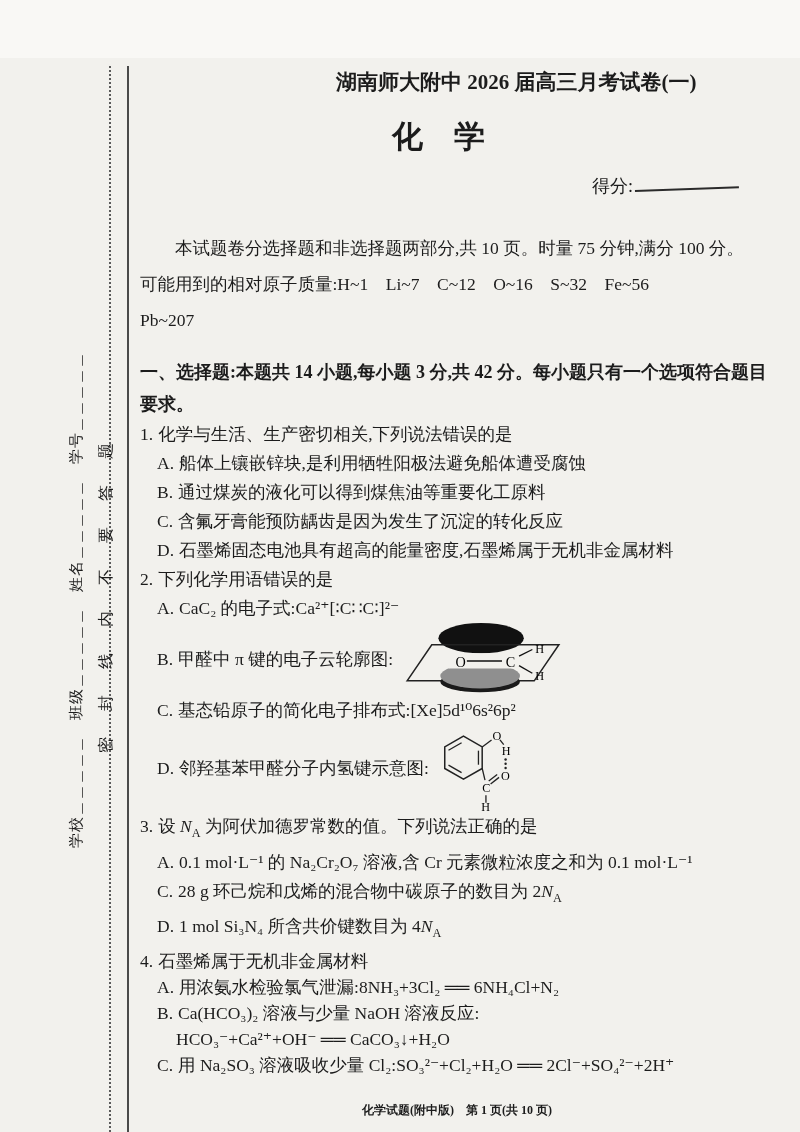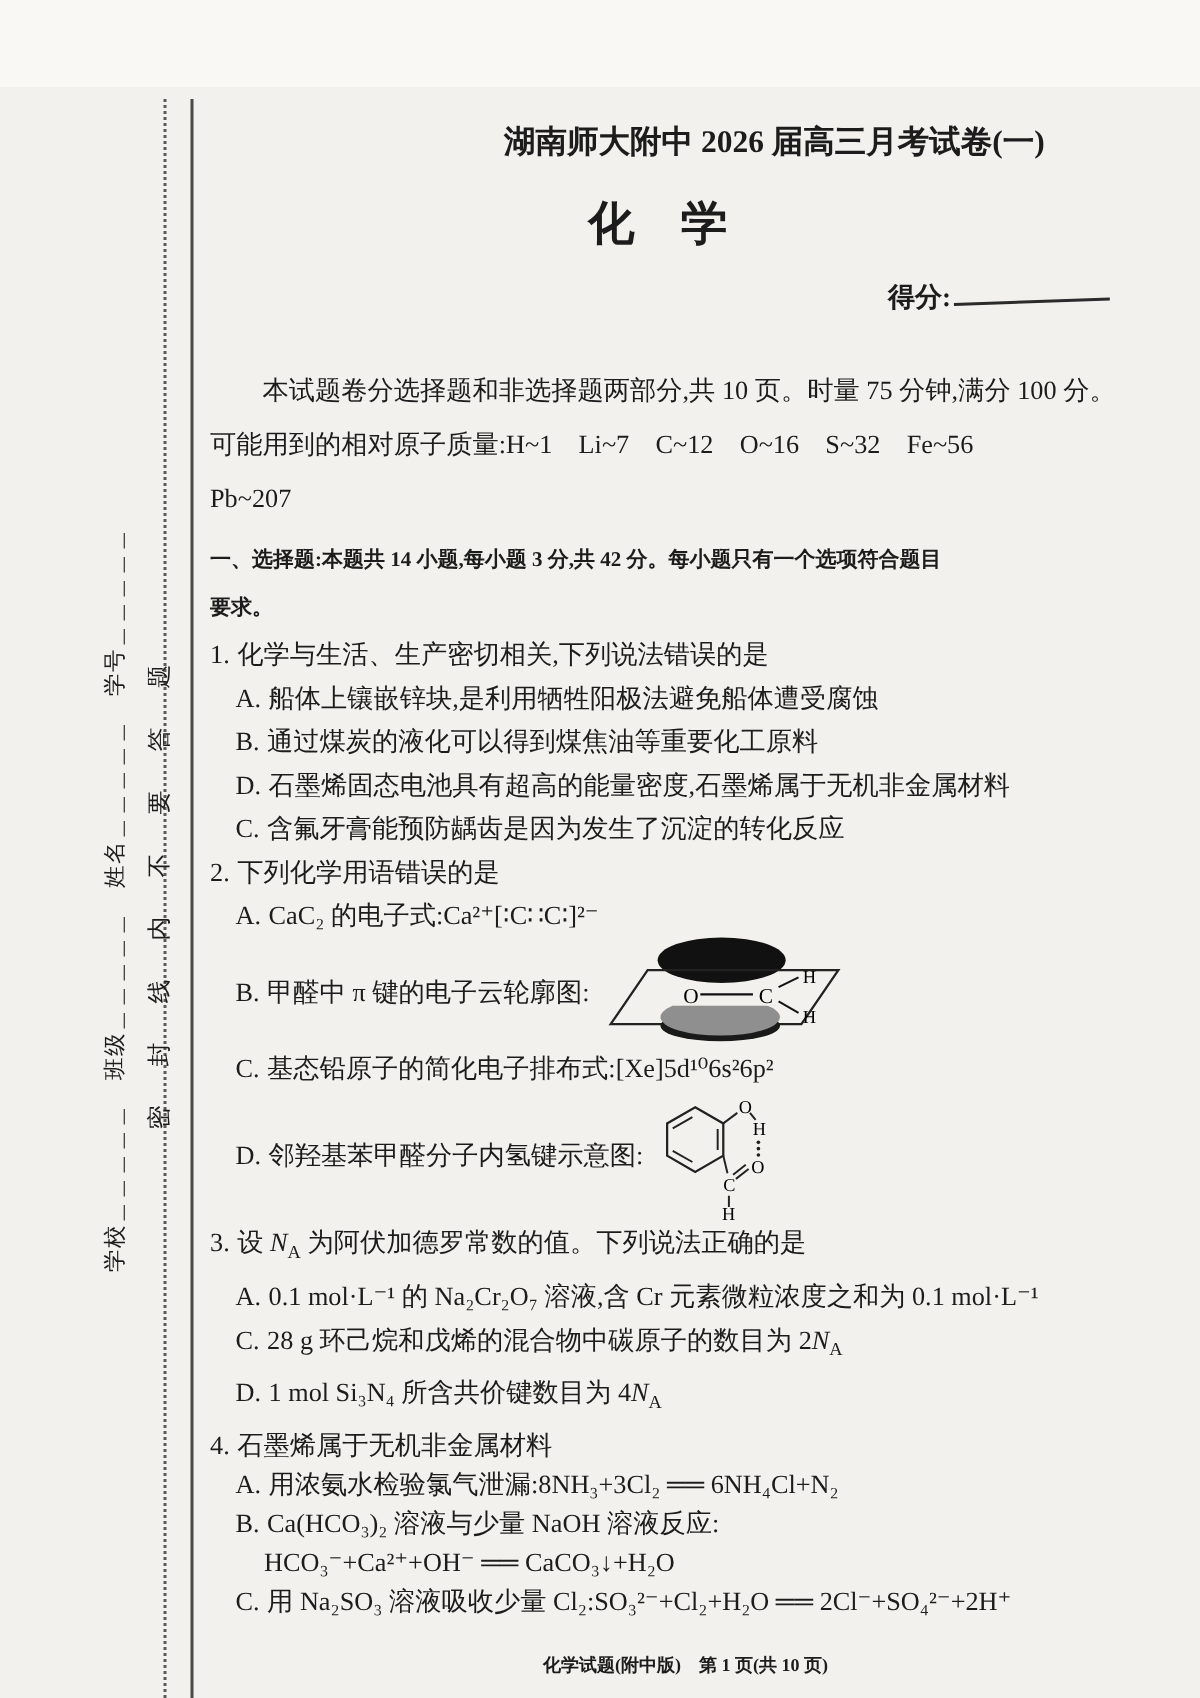--- a/index.html
+++ b/index.html
@@ -7,31 +7,31 @@
     width:800px;height:1132px;position:relative;overflow:hidden;
     background:#f2f1ed;color:#1c1c1c;
     font-family:"Liberation Serif","DejaVu Serif",serif;
   }
   .top-strip{position:absolute;top:0;left:0;right:0;height:58px;background:#f9f8f5;}
   .v-dotted{position:absolute;left:109px;top:66px;bottom:0;width:0;border-left:2px dotted #5a5a5a;}
   .v-solid{position:absolute;left:127px;top:66px;bottom:0;width:0;border-left:2px solid #4a4a4a;}
   .rot{position:absolute;transform:rotate(-90deg);transform-origin:center;white-space:nowrap;}
   .fields-rot{left:-267px;top:589px;width:690px;height:22px;font-size:15px;text-align:center;letter-spacing:1px;}
   .seal-rot{left:-63px;top:574px;width:340px;height:22px;font-size:16px;letter-spacing:26px;text-align:center;}
-  .content{position:absolute;left:140px;top:16px;width:634px;}
+  .content{position:absolute;left:140px;top:4px;width:634px;}
   .header-title{margin:64px 0 0 196px;font-size:21px;font-weight:700;white-space:nowrap;}
   .subject{margin:20px 0 0 252px;font-size:31px;font-weight:700;}
-  .score-row{margin:16px 0 0 452px;font-size:18px;font-weight:700;white-space:nowrap;}
+  .score-row{margin:16px 0 0 452px;font-size:18px;font-weight:400;white-space:nowrap;}
   .score-blank{display:inline-block;width:104px;height:4px;border-bottom:2px solid #2b2b2b;
     transform:rotate(-2deg);transform-origin:left bottom;margin-left:2px;}
   .intro{margin-top:32px;font-size:17.5px;line-height:36px;}
   .intro-l1{text-indent:35px;white-space:nowrap;}
   .intro-l2{white-space:nowrap;}
   .intro-l3{}
-  .section-title{margin-top:8px;font-size:14px;font-weight:700;line-height:32px;white-space:nowrap;}
+  .section-title{margin-top:18px;font-size:18px;font-weight:700;line-height:32px;white-space:nowrap;}
   .question{font-size:17.5px;}
   .q-stem{line-height:29px;white-space:nowrap;}
   .q-num{margin-right:5px;}
   .opt-label{margin-right:5px;}
   .option{padding-left:17px;line-height:29px;white-space:nowrap;}
   .q2 .option{line-height:28px;}
   .opt-flex{display:flex;align-items:center;}
   .opt-flex svg{margin-left:6px;flex:0 0 auto;}
   .q3 .q-stem,.q3 .option{line-height:29px;}
   .q4 .q-stem,.q4 .option{line-height:26px;}
@@ -69,22 +69,22 @@
       <div>一、选择题:本题共 14 小题,每小题 3 分,共 42 分。每小题只有一个选项符合题目</div>
       <div>要求。</div>
     </div>
 
     <div class="question q1">
       <div class="q-stem">
         <span class="q-num">1.</span><span>化学与生活、生产密切相关,下列说法错误的是</span>
       </div>
       <div class="option"><span class="opt-label">A.</span><span>船体上镶嵌锌块,是利用牺牲阳极法避免船体遭受腐蚀</span></div>
       <div class="option"><span class="opt-label">B.</span><span>通过煤炭的液化可以得到煤焦油等重要化工原料</span></div>
+      <div class="option"><span class="opt-label">C.</span><span>含氟牙膏能预防龋齿是因为发生了沉淀的转化反应</span></div>
       <div class="option"><span class="opt-label">D.</span><span>石墨烯固态电池具有超高的能量密度,石墨烯属于无机非金属材料</span></div>
-      <div class="option"><span class="opt-label">C.</span><span>含氟牙膏能预防龋齿是因为发生了沉淀的转化反应</span></div>
     </div>
 
     <div class="question q2">
       <div class="q-stem">
         <span class="q-num">2.</span><span>下列化学用语错误的是</span>
       </div>
       <div class="option"><span class="opt-label">A.</span><span>CaC₂ 的电子式:Ca²⁺[∶C∷C∶]²⁻</span></div>
       <div class="option opt-flex">
         <span class="opt-label">B.</span>
           <span>甲醛中 π 键的电子云轮廓图:</span>

